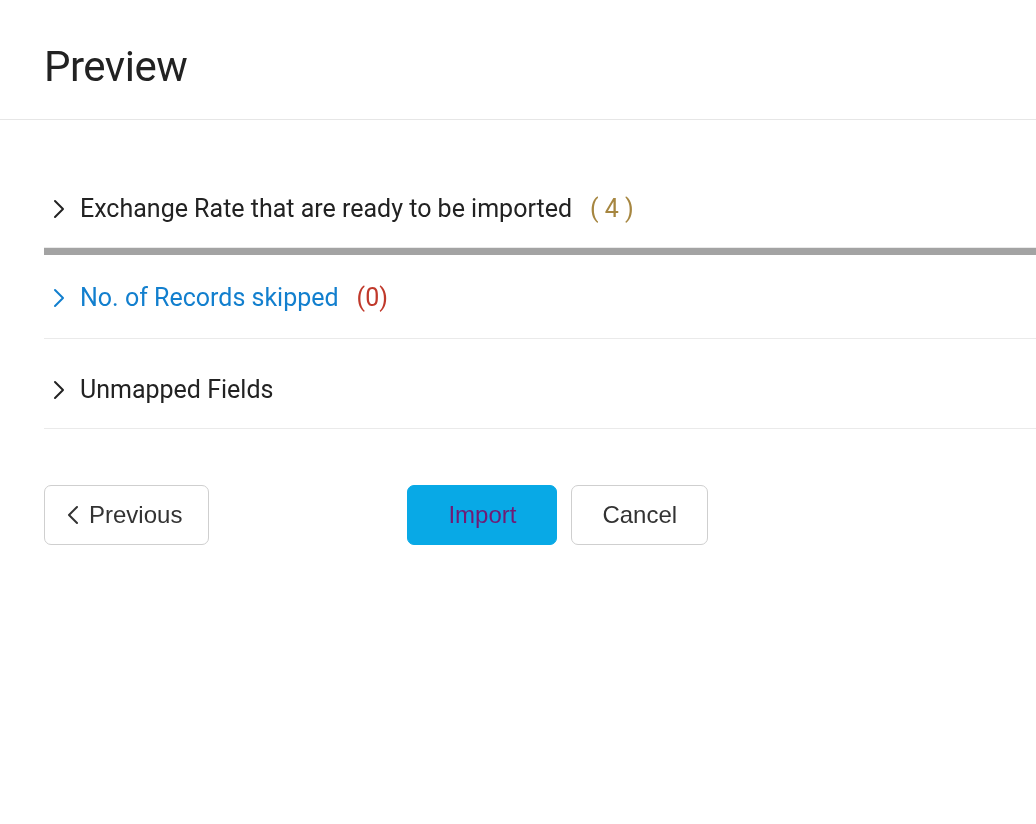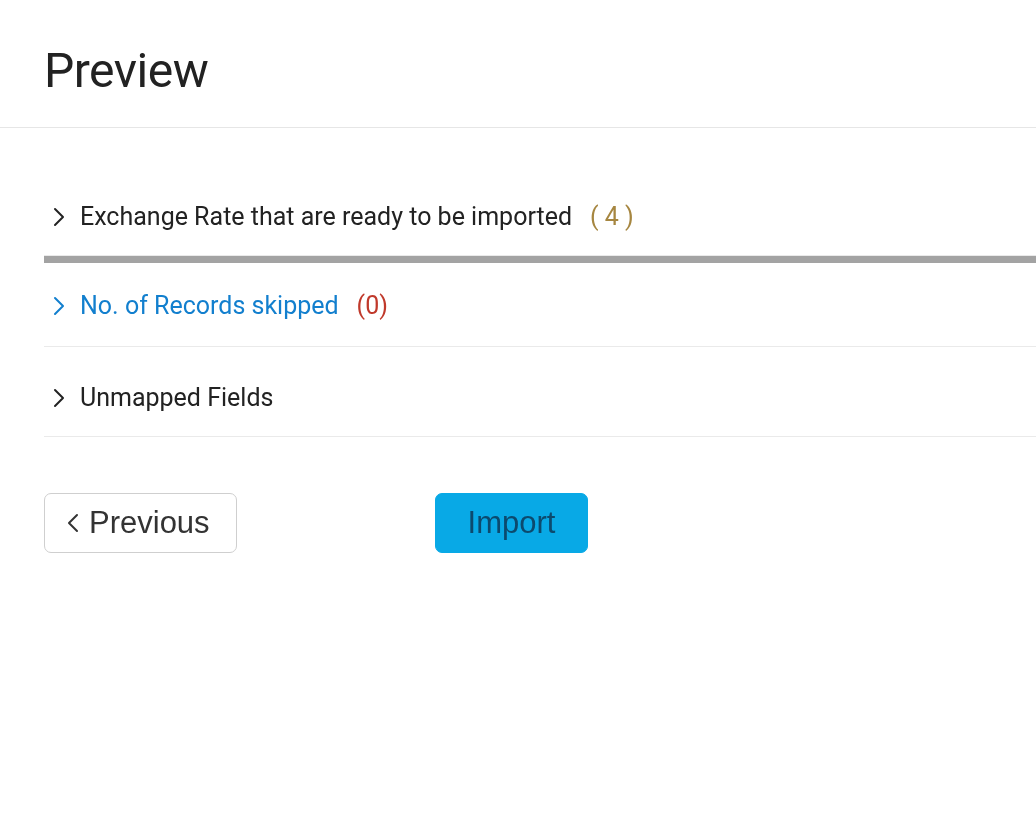--- a/index.html
+++ b/index.html
@@ -9,21 +9,21 @@
       color: #222;
       width: 1036px;
       height: 824px;
       overflow: hidden;
     }
     .header {
       padding: 42px 0 28px 44px;
       border-bottom: 1px solid #e6e6e6;
     }
     .page-title {
-      font-size: 48px;
+      font-size: 42px;
       font-weight: 400;
       color: #222;
       letter-spacing: -0.5px;
     }
     .content {
       padding: 0 0 0 44px;
     }
     .info-banner {
       margin-top: 60px;
       margin-left: -1px;
@@ -70,40 +70,40 @@
       align-items: center;
       margin-top: 56px;
       margin-left: 0;
     }
     .btn {
       display: inline-flex;
       align-items: center;
       justify-content: center;
       height: 60px;
       border-radius: 7px;
-      font-size: 31px;
+      font-size: 24px;
       cursor: pointer;
       border: 1px solid #cfcfcf;
       background: #fff;
       color: #333;
       padding: 0 26px;
     }
     .btn-prev {
       padding: 0 26px 0 22px;
     }
     .btn-prev .prev-icon {
       margin-right: 10px;
       display: inline-flex;
       align-items: center;
     }
     .btn-import {
       background: #08a9e6;
       border-color: #08a9e6;
-      color: #0c4a6e;
-      padding: 0 32px;
+      color: #701a75;
+      padding: 0 40px;
       margin-left: 198px;
     }
     .btn-cancel {
       margin-left: 14px;
       padding: 0 30px;
     }
   </style>
 </head>
 <body>
 
@@ -149,14 +149,17 @@
       <span class="prev-icon">
         <svg width="12" height="20" viewBox="0 0 12 20">
             <path d="M10 2 L2 10 L10 18" stroke="#333" stroke-width="2" fill="none" stroke-linecap="round" stroke-linejoin="round"></path>
           </svg>
       </span>
       <span>Previous</span>
     </button>
     <button class="btn btn-import">
       <span>Import</span>
     </button>
+    <button class="btn btn-cancel">
+      <span>Cancel</span>
+    </button>
   </div>
 </div>
 
 </body></html>

